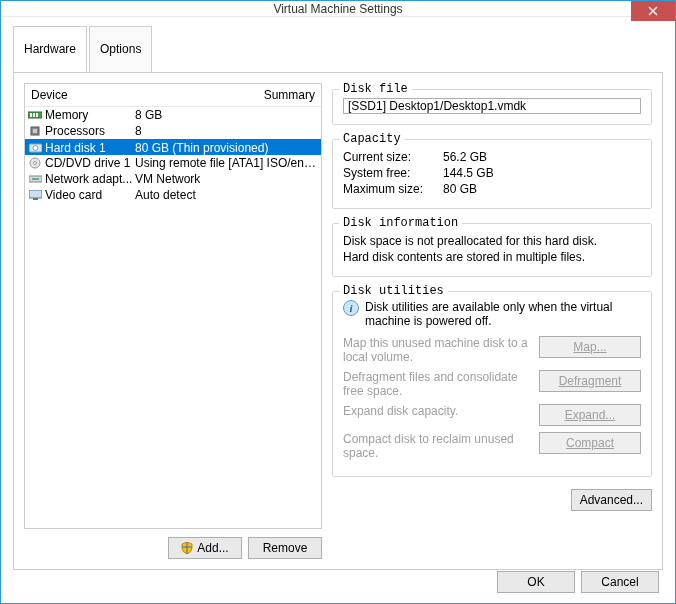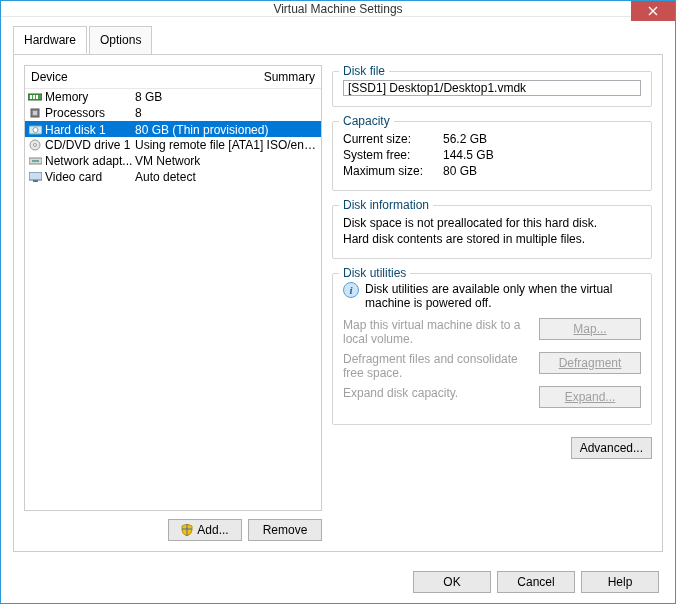--- a/index.html
+++ b/index.html
@@ -3,42 +3,42 @@
 <meta charset="utf-8">
 <style>
 * { box-sizing: border-box; margin: 0; padding: 0; font-family: "Segoe UI", Tahoma, sans-serif; font-size: 12px; }
 body { background: #fff; width: 676px; height: 604px; border: 1px solid #2c9ad6; position: relative; }
 .titlebar { height: 16px; background: #fff; display: flex; align-items: center; justify-content: center; position: relative; border-bottom: 1px solid #e8e8e8; }
 .titlebar-title { color: #333; }
 .close-btn { position: absolute; right: 0; top: 0; width: 44px; height: 20px; background: #c75050; color: #fff; display: flex; align-items: center; justify-content: center; cursor: pointer; }
 .close-btn svg { width: 10px; height: 10px; }
 .content { padding: 8px 12px 12px 12px; }
 .tabs { display: flex; border-bottom: 1px solid #ccc; margin-bottom: 0; position: relative; top: 1px; z-index: 2; }
-.tab { padding: 6px 10px; border: 1px solid #ccc; border-bottom: none; margin-right: 2px; cursor: pointer; background: #fff; }
+.tab { padding: 15px 10px; border: 1px solid #ccc; border-bottom: none; margin-right: 2px; cursor: pointer; background: #fff; }
 .tab.active { background: #fff; border-bottom: 1px solid #fff; position: relative; }
 .tab.inactive { background: #f9f9f9; }
 .panel { border: 1px solid #ccc; border-top: 1px solid #ccc; padding: 10px; display: flex; gap: 10px; height: 498px; }
 .left-col { width: 298px; display: flex; flex-direction: column; }
 .device-list { flex: 1; border: 1px solid #ccc; background: #fff; overflow: hidden; }
 .list-header { display: flex; border-bottom: 1px solid #e8e8e8; }
 .list-header div { padding: 4px 6px; background: #fff; }
 .col-device { width: 108px; }
 .col-summary { flex: 1; text-align: right; }
 .list-body { }
 .row { display: flex; align-items: center; height: 16px; padding: 0 2px; cursor: pointer; }
 .row.selected { background: #0078d7; color: #fff; align-items: flex-end; }
 .row-icon { width: 16px; height: 14px; display: flex; align-items: center; justify-content: center; margin-right: 2px; }
 .row-device { width: 90px; white-space: nowrap; overflow: hidden; text-overflow: ellipsis; }
 .row-summary { flex: 1; white-space: nowrap; overflow: hidden; text-overflow: ellipsis; }
 .left-buttons { display: flex; justify-content: flex-end; gap: 6px; margin-top: 8px; }
 .btn { min-width: 74px; height: 22px; border: 1px solid #adadad; background: #e9e9e9; cursor: pointer; display: inline-flex; align-items: center; justify-content: center; gap: 4px; padding: 0 8px; }
 .btn:disabled, .btn.disabled { color: #a0a0a0; background: #efefef; cursor: default; }
 .right-col { flex: 1; display: flex; flex-direction: column; gap: 8px; overflow: hidden; }
 .group { border: 1px solid #d6d6d6; border-radius: 2px; padding: 8px 10px 10px 10px; position: relative; margin-top: 6px; }
-.group-title { position: absolute; top: -8px; left: 6px; background: #fff; padding: 0 4px; color: #0c4a6e; }
+.group-title { position: absolute; top: -8px; left: 6px; background: #fff; padding: 0 4px; color: #000000; font-family: Liberation Mono, monospace; }
 .diskfile-input { width: 100%; border: 1px solid #abadb3; padding: 2px 4px; height: 16px; background: #fff; }
 .cap-row { display: flex; margin: 2px 0; }
 .cap-label { width: 100px; }
 .info-line { margin: 2px 0; }
 .util-info { display: flex; gap: 6px; align-items: flex-start; margin-bottom: 8px; }
 .util-info-icon { width: 16px; height: 16px; border-radius: 50%; background: #cde6f7; border: 1px solid #5b9bd5; display: flex; align-items: center; justify-content: center; color: #2a6099; font-weight: bold; font-style: italic; font-family: Georgia, serif; font-size: 11px; flex-shrink: 0; }
 .util-row { display: flex; align-items: flex-start; margin: 6px 0; gap: 8px; }
 .util-text { flex: 1; color: #a0a0a0; }
 .util-row .btn { width: 102px; flex-shrink: 0; text-decoration: underline; }
 .advanced-row { display: flex; justify-content: flex-end; margin-top: 4px; }
@@ -176,38 +176,41 @@
         <div class="info-line">Hard disk contents are stored in multiple files.</div>
       </div>
 
       <div class="group">
         <div class="group-title">Disk utilities</div>
         <div class="util-info">
           <div class="util-info-icon">i</div>
           <div>Disk utilities are available only when the virtual machine is powered off.</div>
         </div>
         <div class="util-row">
-          <div class="util-text">Map this virtual machine disk to a local volume.</div>
+          <div class="util-text">Map this unused machine disk to a local volume.</div>
           <button class="btn disabled">Map...</button>
         </div>
         <div class="util-row">
           <div class="util-text">Defragment files and consolidate free space.</div>
           <button class="btn disabled">Defragment</button>
         </div>
         <div class="util-row">
           <div class="util-text">Expand disk capacity.</div>
           <button class="btn disabled">Expand...</button>
+        </div>
+        <div class="util-row">
+          <div class="util-text">Compact disk to reclaim unused space.</div>
+          <button class="btn disabled">Compact</button>
         </div>
       </div>
 
       <div class="advanced-row">
         <button class="btn">Advanced...</button>
       </div>
     </div>
 
   </div>
 </div>
 
 <div class="footer">
   <button class="btn">OK</button>
   <button class="btn">Cancel</button>
-  <button class="btn">Help</button>
 </div>
 
 </body></html>

